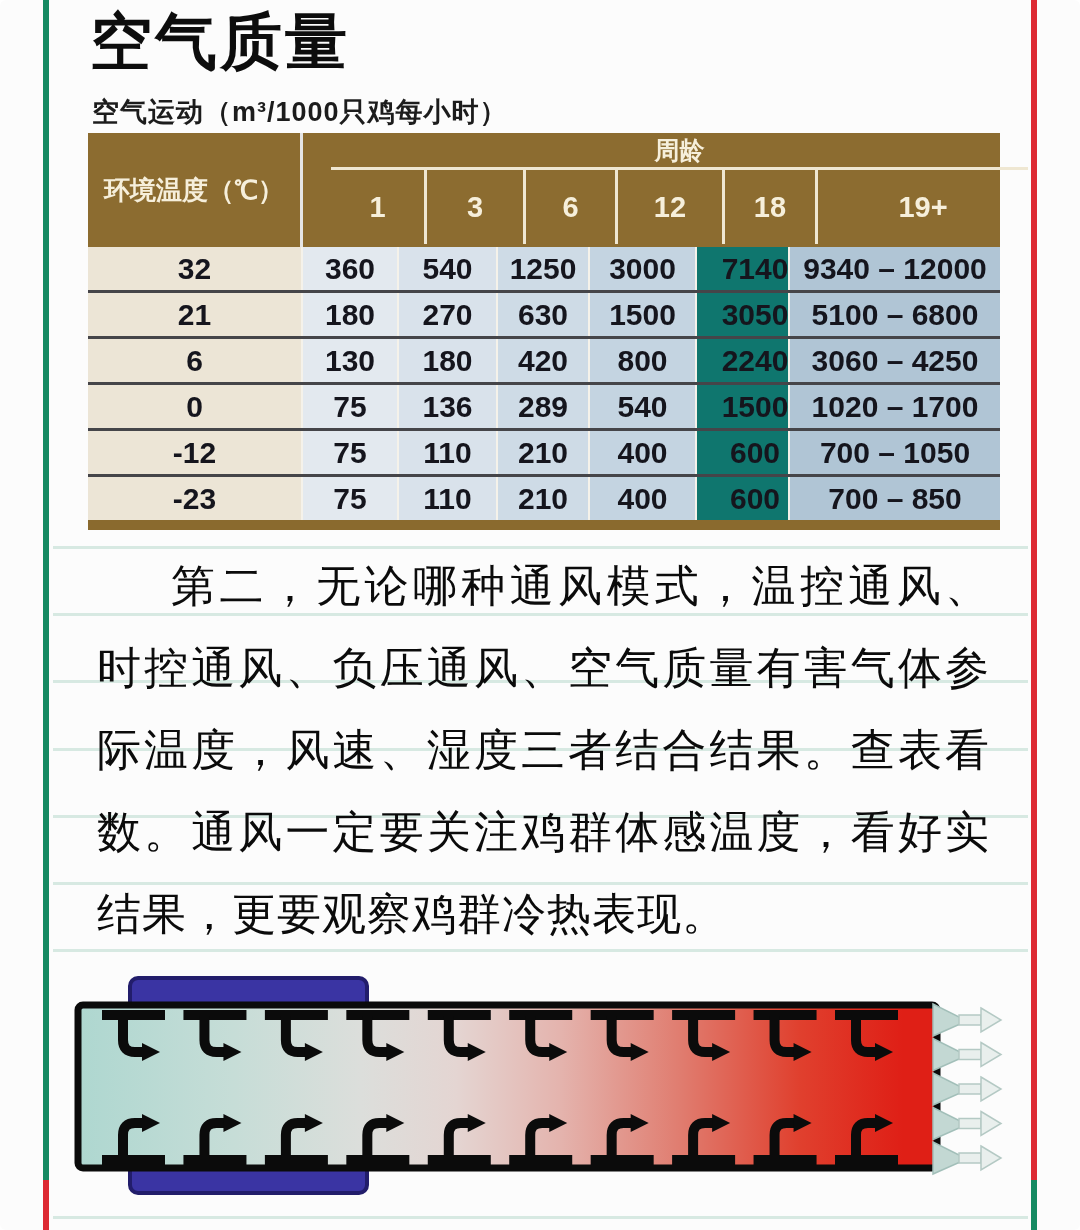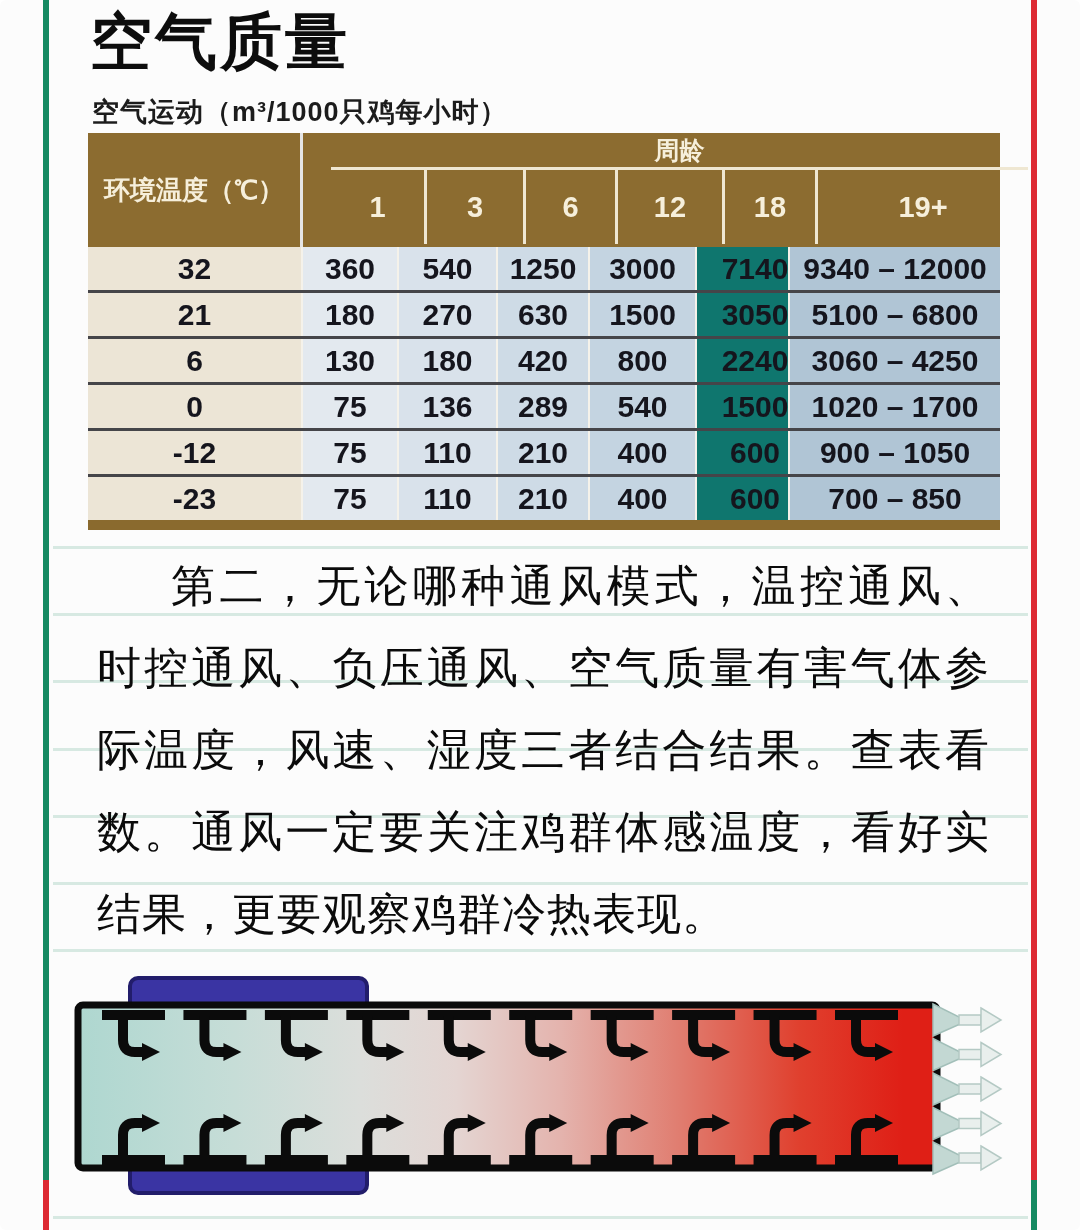--- a/index.html
+++ b/index.html
@@ -163,21 +163,21 @@
       <div class="tcell c5 w5">1500</div>
       <div class="tcell c6 w6">1020 – 1700</div>
     </div>
     <div class="trow">
       <div class="tcell temp-col w-temp">-12</div>
       <div class="tcell c1 w1">75</div>
       <div class="tcell c2 w2">110</div>
       <div class="tcell c3 w3">210</div>
       <div class="tcell c4 w4">400</div>
       <div class="tcell c5 w5">600</div>
-      <div class="tcell c6 w6">900 – 1050</div>
+      <div class="tcell c6 w6">700 – 1050</div>
     </div>
     <div class="trow">
       <div class="tcell temp-col w-temp">-23</div>
       <div class="tcell c1 w1">75</div>
       <div class="tcell c2 w2">110</div>
       <div class="tcell c3 w3">210</div>
       <div class="tcell c4 w4">400</div>
       <div class="tcell c5 w5">600</div>
       <div class="tcell c6 w6">700 – 850</div>
     </div>

